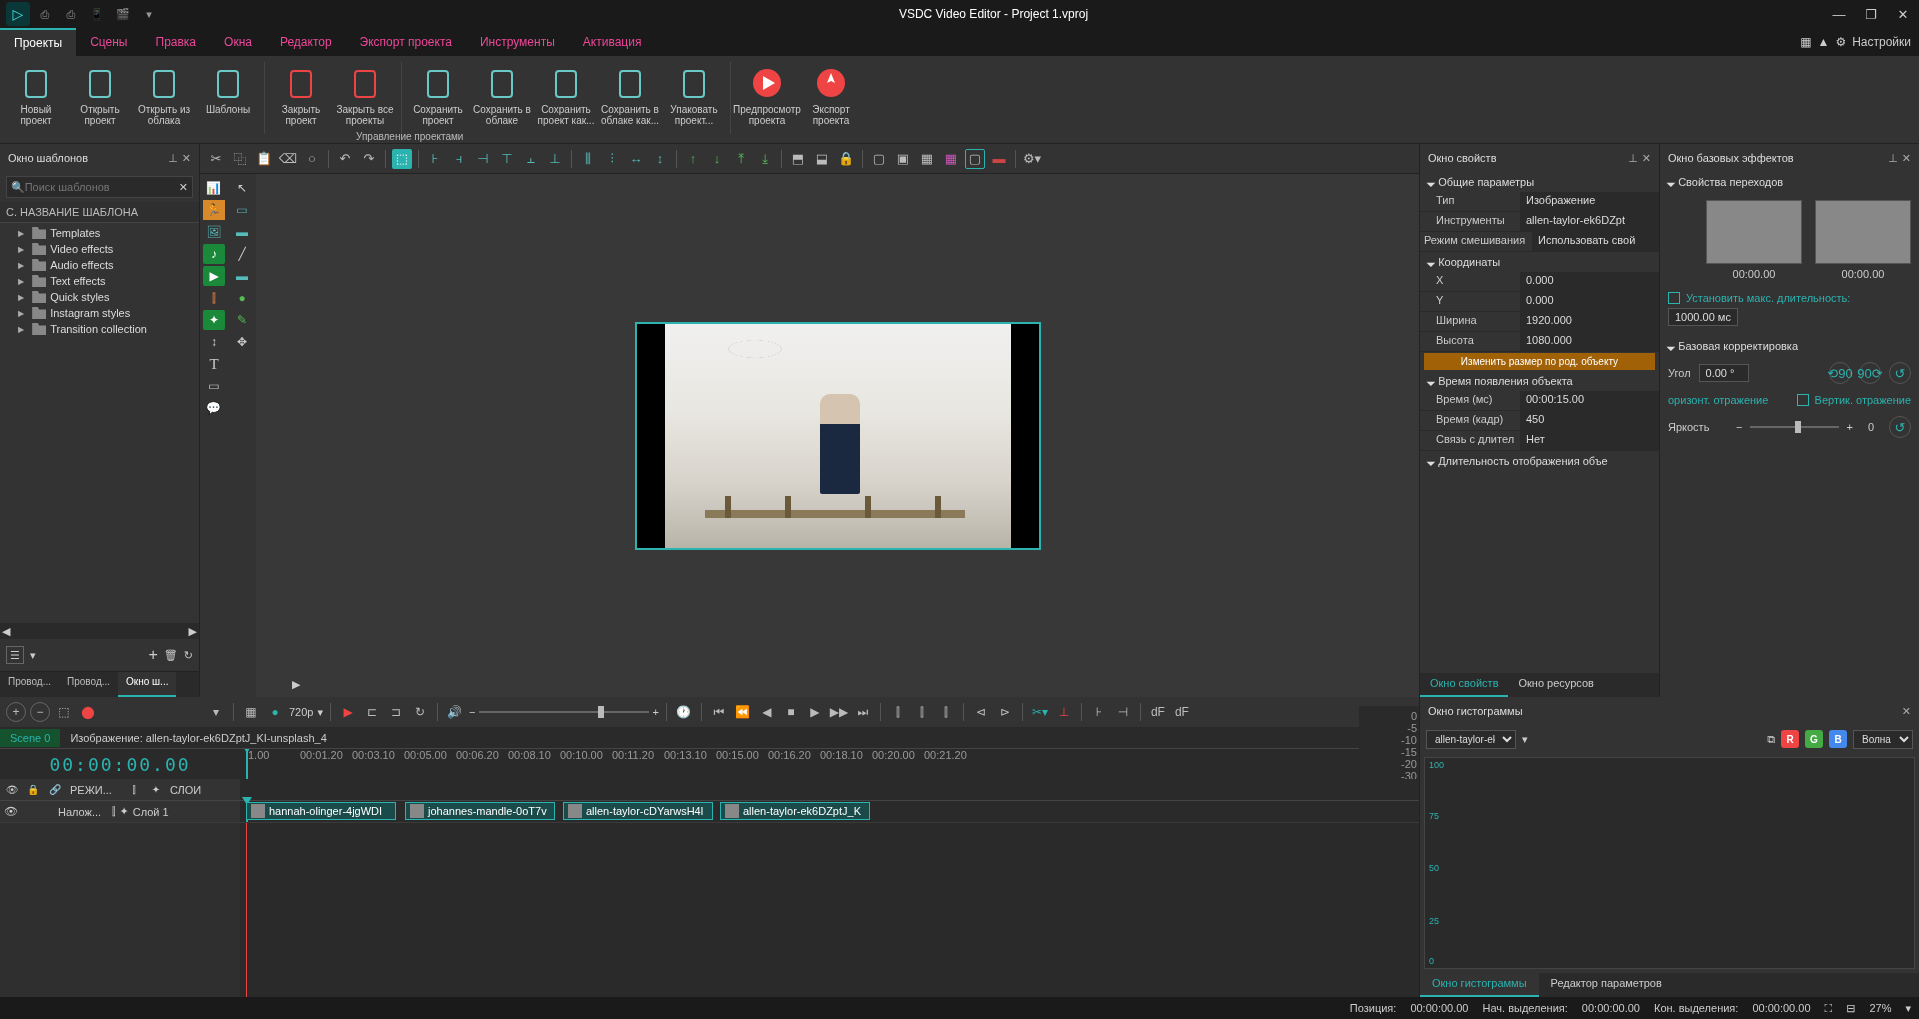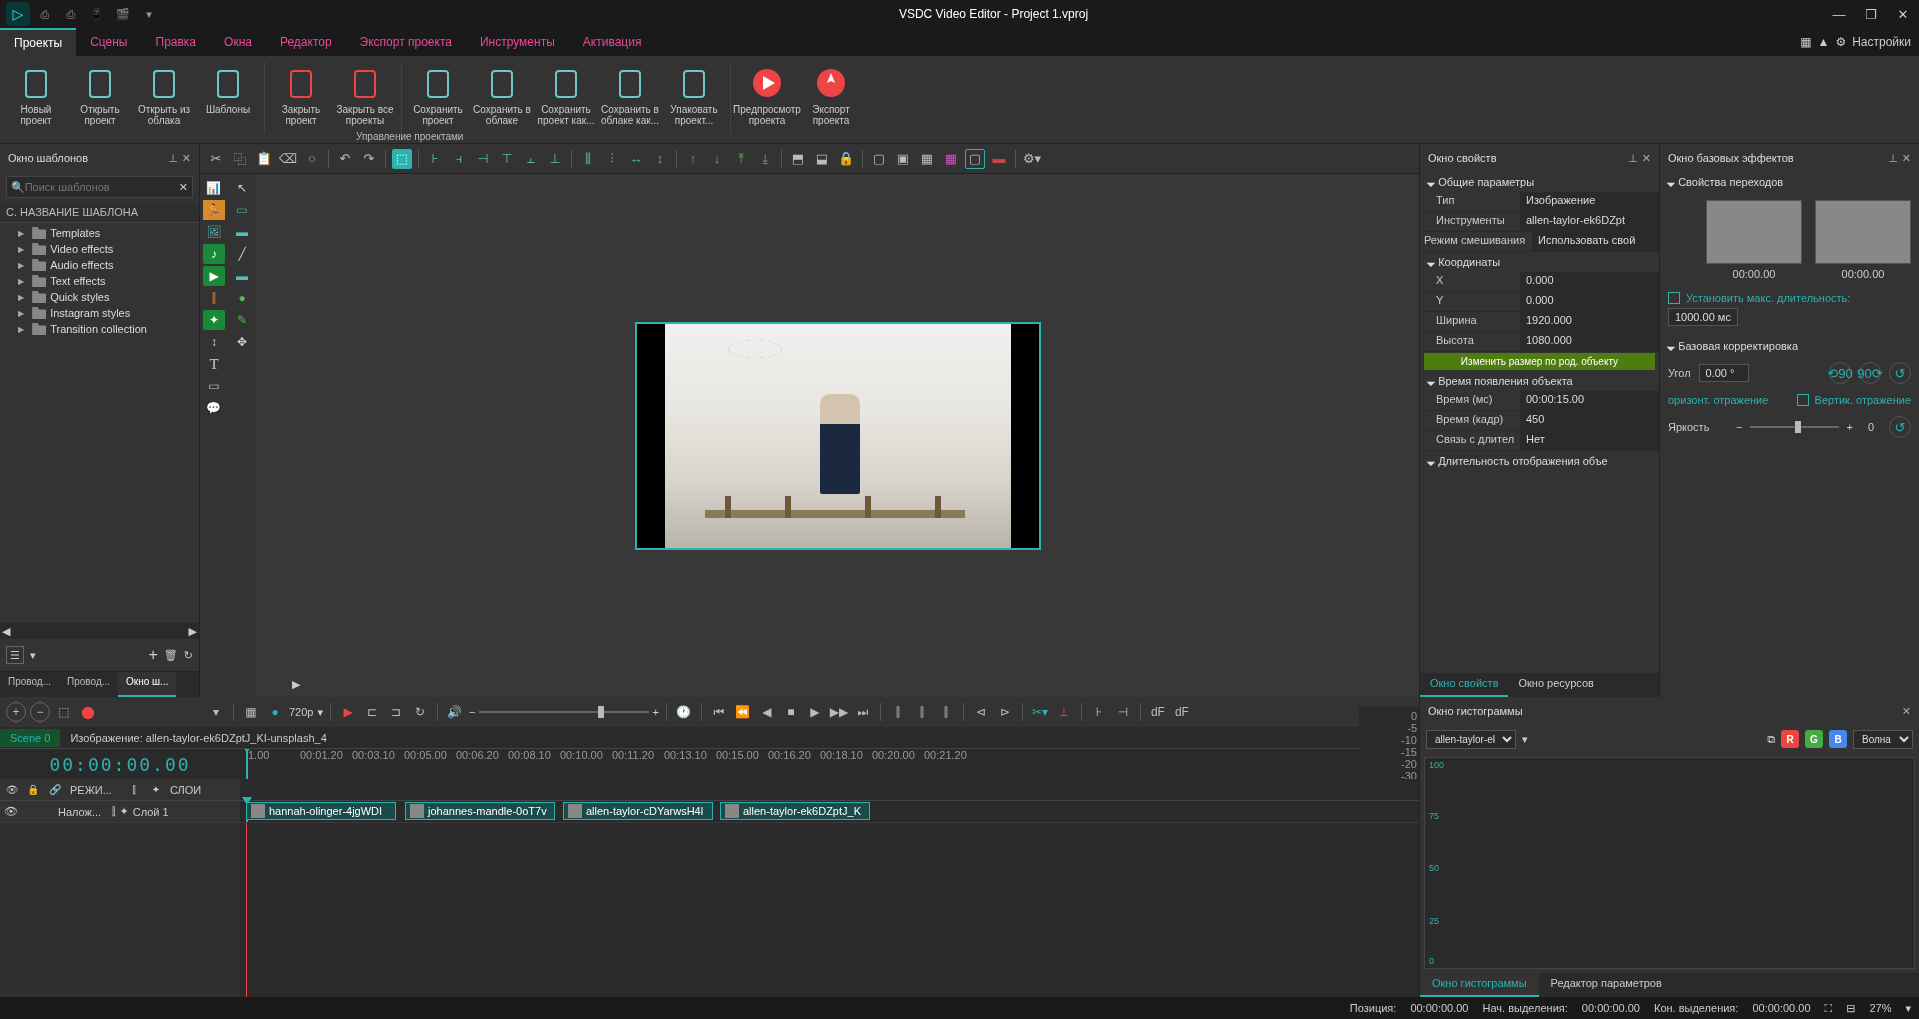--- a/index.html
+++ b/index.html
@@ -60,21 +60,21 @@
 .img-dock { position: absolute; bottom: 30px; left: 40px; width: 260px; height: 8px; background: #8a7a5a;}
 .img-post { position: absolute; bottom: 30px; width: 6px; height: 22px; background: #6a5a3a;}
 .right-panels { width: 500px; display: flex; background: #333;}
 .props-panel { width: 241px; display: flex; flex-direction: column; border-left: 1px solid #222; border-right: 1px solid #222;}
 .effects-panel { flex: 1; display: flex; flex-direction: column;}
 .section-header { padding: 4px 8px; background: #333; font-size: 11px; color: #ddd; display: flex; align-items: center; gap: 4px;}
 .section-header::before { content: "◢"; font-size: 8px; transform: rotate(45deg);}
 .prop-row { display: flex; height: 20px; border-bottom: 1px solid #2a2a2a;}
 .prop-label { width: 100px; padding: 2px 4px 2px 16px; color: #ccc; background: #333;}
 .prop-value { flex: 1; padding: 2px 6px; background: #2a2a2a; color: #ddd;}
-.prop-btn { background: #4d7c0f; color: #fff; text-align: center; padding: 3px; cursor: pointer; font-size: 10px; margin: 1px 4px;}
+.prop-btn { background: #a16207; color: #fff; text-align: center; padding: 3px; cursor: pointer; font-size: 10px; margin: 1px 4px;}
 .props-tabs { display: flex; background: #2a2a2a; height: 24px;}
 .props-tabs .ptab { padding: 4px 10px; cursor: pointer; font-size: 11px;}
 .props-tabs .ptab.active { color: #2bb3b0; border-bottom: 2px solid #2bb3b0;}
 .transition-previews { display: flex; gap: 13px; padding: 8px; justify-content: flex-end;}
 .trans-box { width: 96px; display:flex; flex-direction: column; align-items:center; gap:4px;}
 .trans-thumb { width: 96px; height: 64px; background: #888; border: 1px solid #555;}
 .checkbox-row { display: flex; align-items: center; gap: 6px; padding: 4px 8px; color: #2bb3b0; font-size: 10px;}
 .input-small { background: #2a2a2a; border: 1px solid #555; color: #ddd; padding: 2px 6px; width: 70px;}
 .angle-row { display: flex; align-items: center; gap: 8px; padding: 6px 8px;}
 .rot-btn { width: 22px; height: 22px; border: 1px solid #555; border-radius: 11px; display: flex; align-items: center; justify-content: center; cursor: pointer; color: #2bb3b0; font-size: 13px;}

